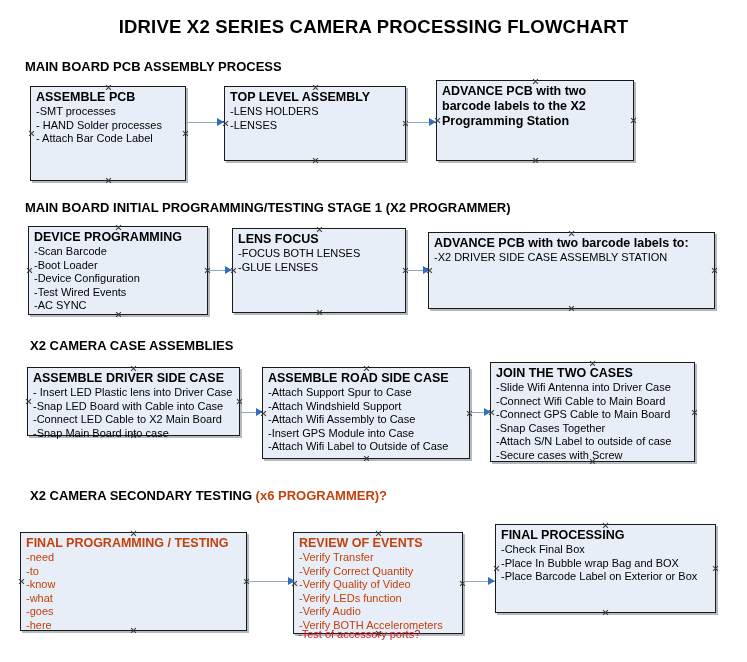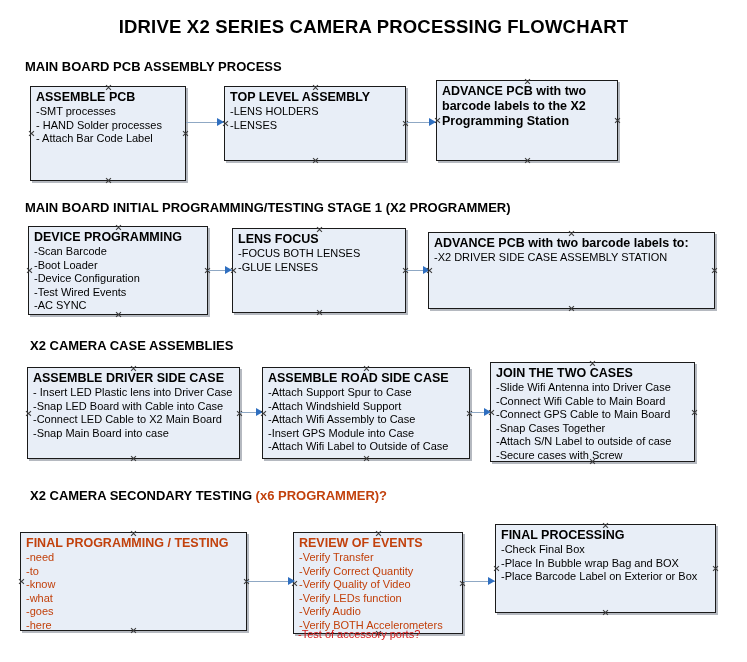--- a/index.html
+++ b/index.html
@@ -136,21 +136,21 @@
     <div class="line">-LENSES</div>
     <span class="handle" style="left:50%; top:0;"></span>
     <span class="handle" style="left:50%; top:100%;"></span>
     <span class="handle" style="left:0; top:50%;"></span>
     <span class="handle" style="left:100%; top:50%;"></span>
   </div>
 
   <div class="conn" style="left:406px; top:122px; width:30px;"></div>
   <div class="arrow" style="left:429px; top:122px;"></div>
 
-  <div class="node" style="left:436px; top:80px; width:182px; height:81px;">
+  <div class="node" style="left:436px; top:80px; width:198px; height:81px;">
     <div class="head multi">ADVANCE PCB with two barcode labels to the  X2 Programming Station</div>
     <span class="handle" style="left:50%; top:0;"></span>
     <span class="handle" style="left:50%; top:100%;"></span>
     <span class="handle" style="left:0; top:50%;"></span>
     <span class="handle" style="left:100%; top:50%;"></span>
   </div>
 
   <div class="section-title" style="left:25px; top:200px;">
     <span>MAIN BOARD INITIAL PROGRAMMING/TESTING STAGE 1 (X2 PROGRAMMER)</span>
   </div>
@@ -190,21 +190,21 @@
     <span class="handle" style="left:50%; top:0;"></span>
     <span class="handle" style="left:50%; top:100%;"></span>
     <span class="handle" style="left:0; top:50%;"></span>
     <span class="handle" style="left:100%; top:50%;"></span>
   </div>
 
   <div class="section-title" style="left:30px; top:338px;">
     <span>X2 CAMERA CASE ASSEMBLIES</span>
   </div>
 
-  <div class="node" style="left:27px; top:367px; width:213px; height:92px;">
+  <div class="node" style="left:27px; top:367px; width:213px; height:69px;">
     <div class="head">ASSEMBLE DRIVER SIDE CASE</div>
     <div class="line">- Insert LED Plastic lens into Driver Case</div>
     <div class="line">-Snap LED Board with Cable into Case</div>
     <div class="line">-Connect LED Cable to X2 Main Board</div>
     <div class="line">-Snap Main Board into case</div>
     <span class="handle" style="left:50%; top:0;"></span>
     <span class="handle" style="left:50%; top:100%;"></span>
     <span class="handle" style="left:0; top:50%;"></span>
     <span class="handle" style="left:100%; top:50%;"></span>
   </div>

